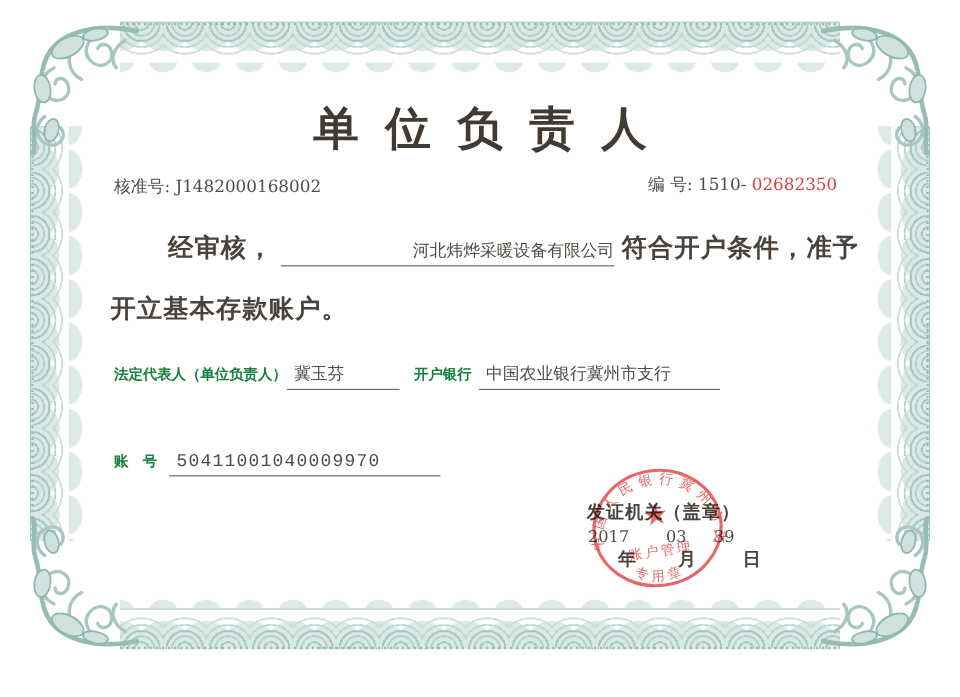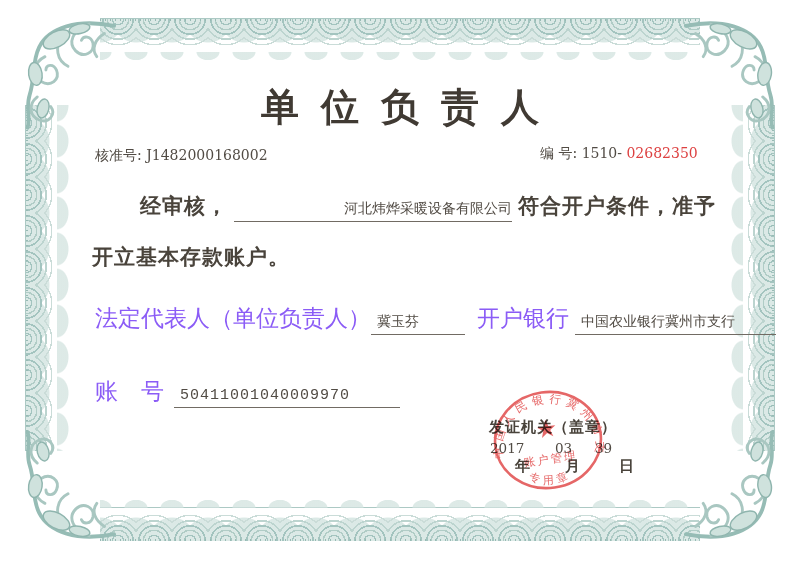--- a/index.html
+++ b/index.html
@@ -68,21 +68,21 @@
   .meta { position:absolute; font-size:14px; color:#514b44; }
   .meta-approval { left:95px; top:147px; }
   .meta-serial { left:540px; top:145px; }
   .red { color:#dd4040; }
   .big { font-size:21px; font-weight:700; color:#49433b; letter-spacing:1px; }
   .row-review { position:absolute; left:140px; top:192px; display:flex; align-items:baseline; }
   .fill-line { display:inline-block; border-bottom:1.5px solid #716b63; font-size:14px; padding:0 0 3px 6px; white-space:nowrap; }
   .line-company { width:278px; margin:0 6px;text-align:right; }
   .row-open { position:absolute; left:92px; top:243px; }
   .row-fields { position:absolute; left:95px; top:303px; display:flex; align-items:baseline; }
-  .label-mid { font-size:23px; font-weight:400; color:#8b5cf6; }
+  .label-mid { font-size:12px; font-weight:700; color:#15803d; }
   .line-rep { width:94px; margin-right:12px; }
   .line-bank { width:201px; margin-left:6px; }
   .row-account { position:absolute; left:95px; top:376px; display:flex; align-items:baseline; }
   .line-account { width:226px; margin-left:10px; font-size:15px; letter-spacing:1px;font-family:Liberation Mono, monospace; }
 
   .issue-block { position:absolute; left:489px; top:418px; width:220px; }
   .issue-label { font-size:15px; font-weight:700; letter-spacing:1px; color:#49433b; }
   .issue-date { position:relative; height:17px; margin-top:3px; font-size:13.5px; }
   .issue-date .y { position:absolute; left:1px; }
   .issue-date .m { position:absolute; left:66px; }

